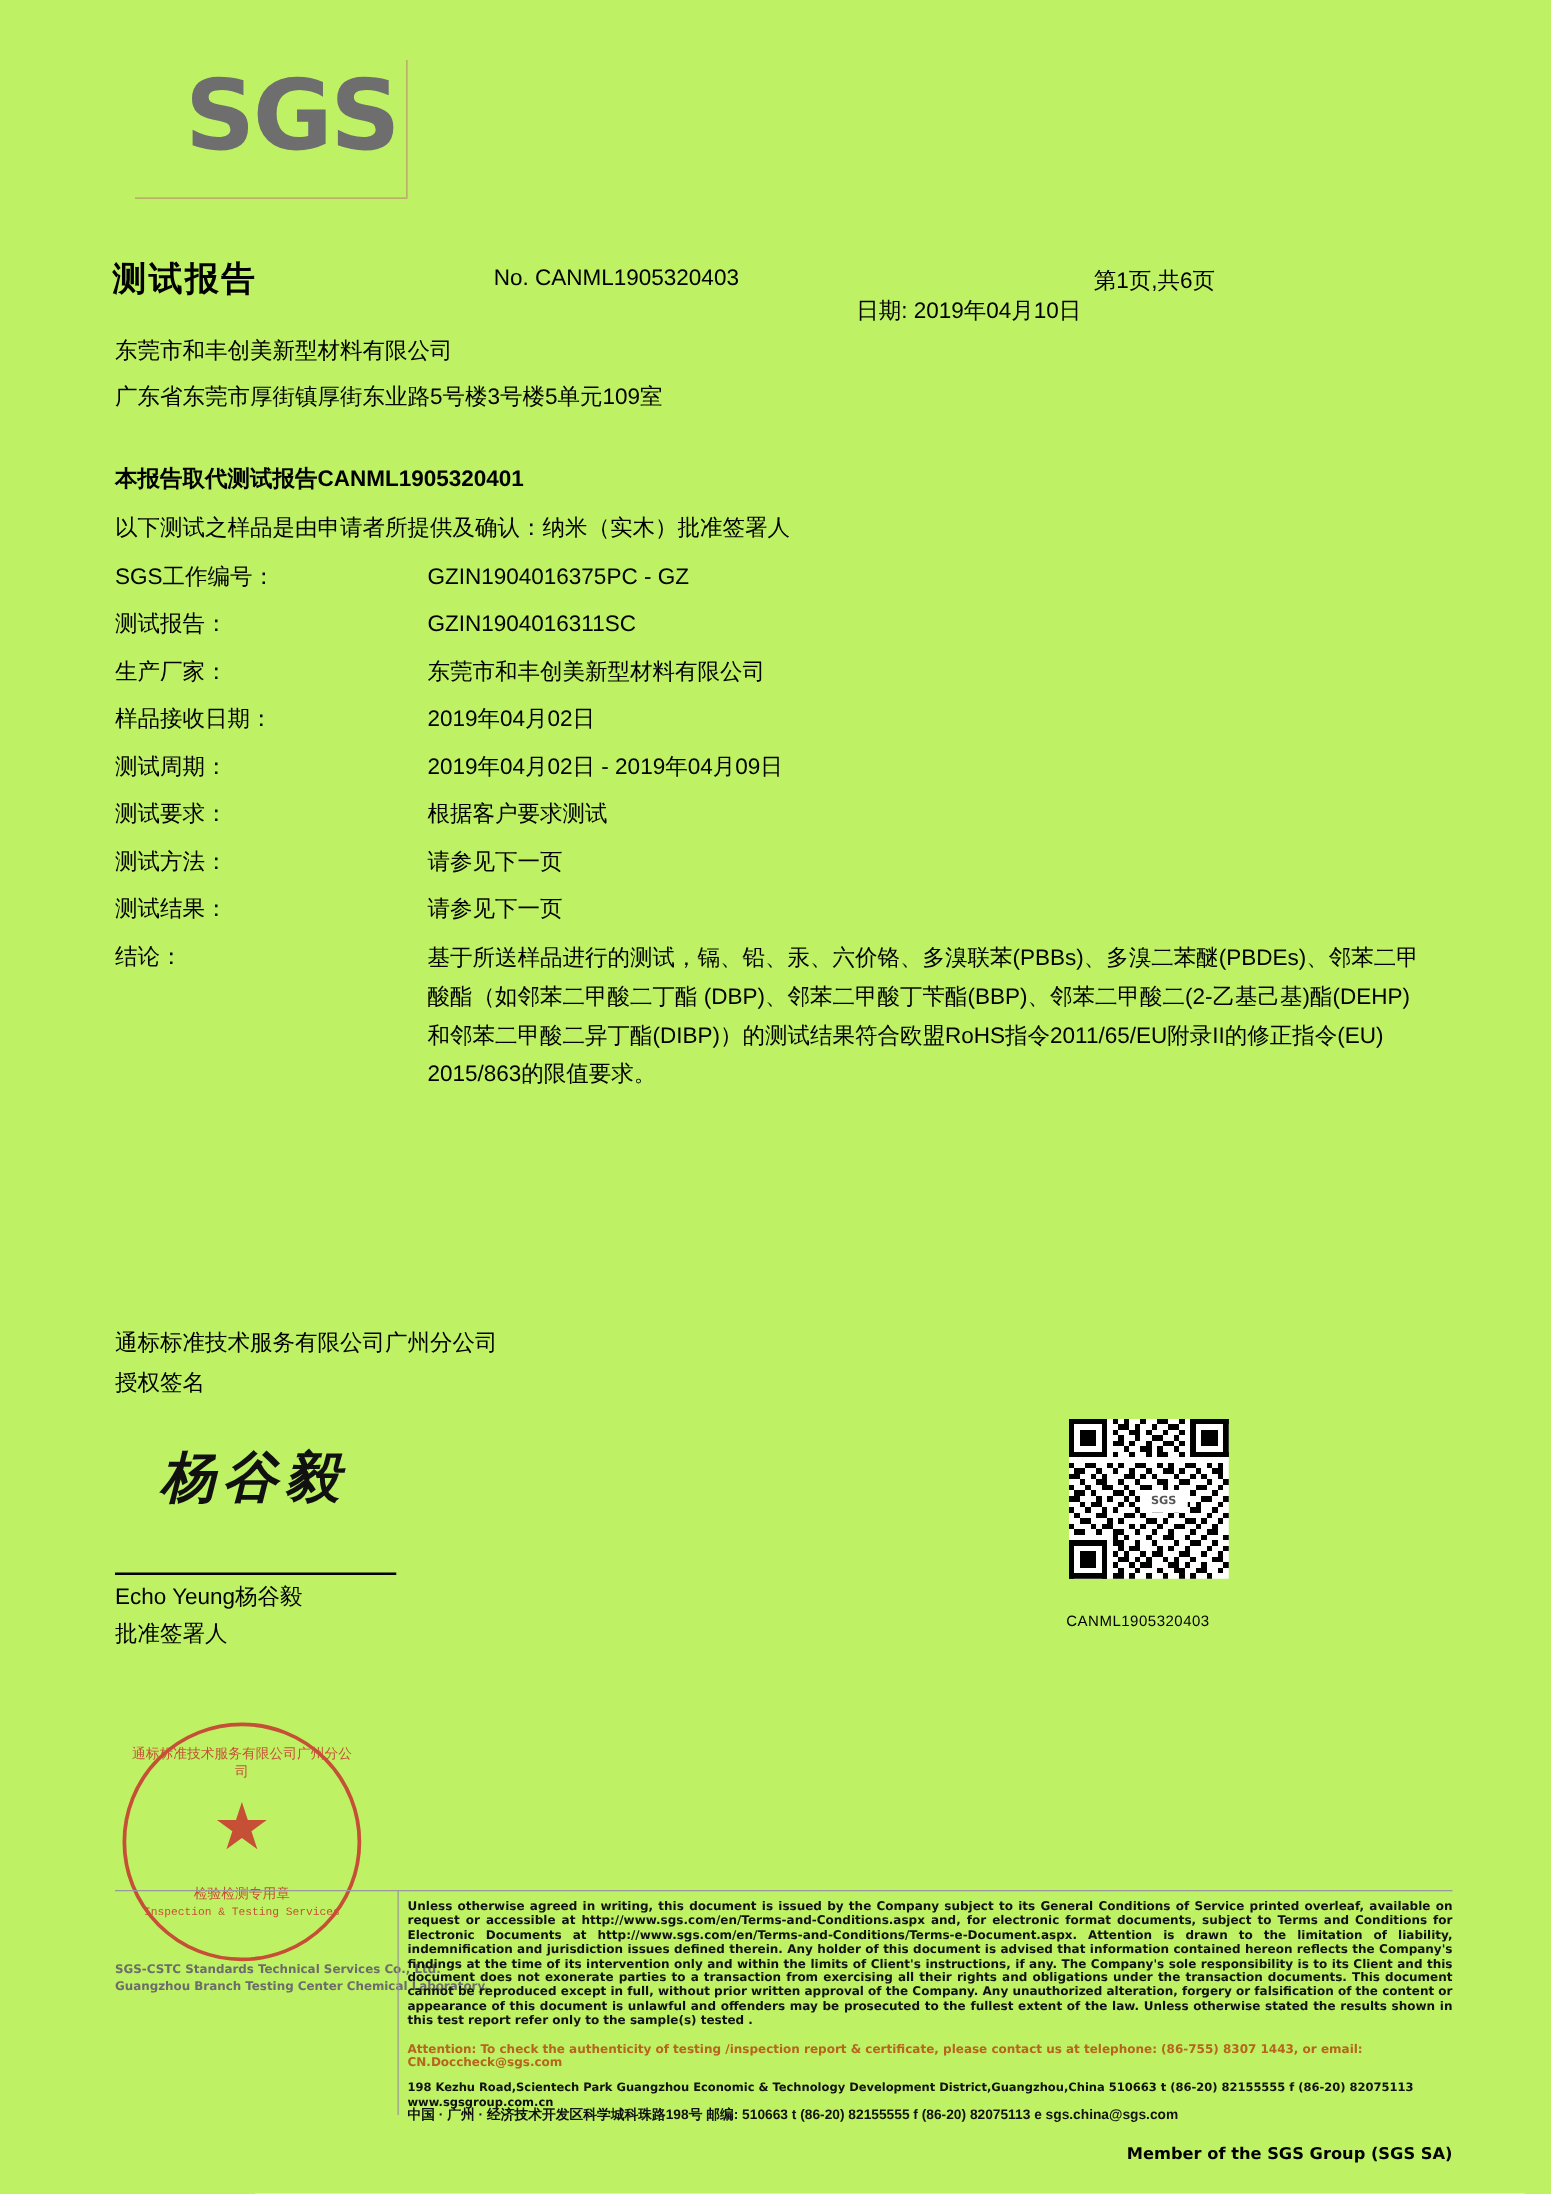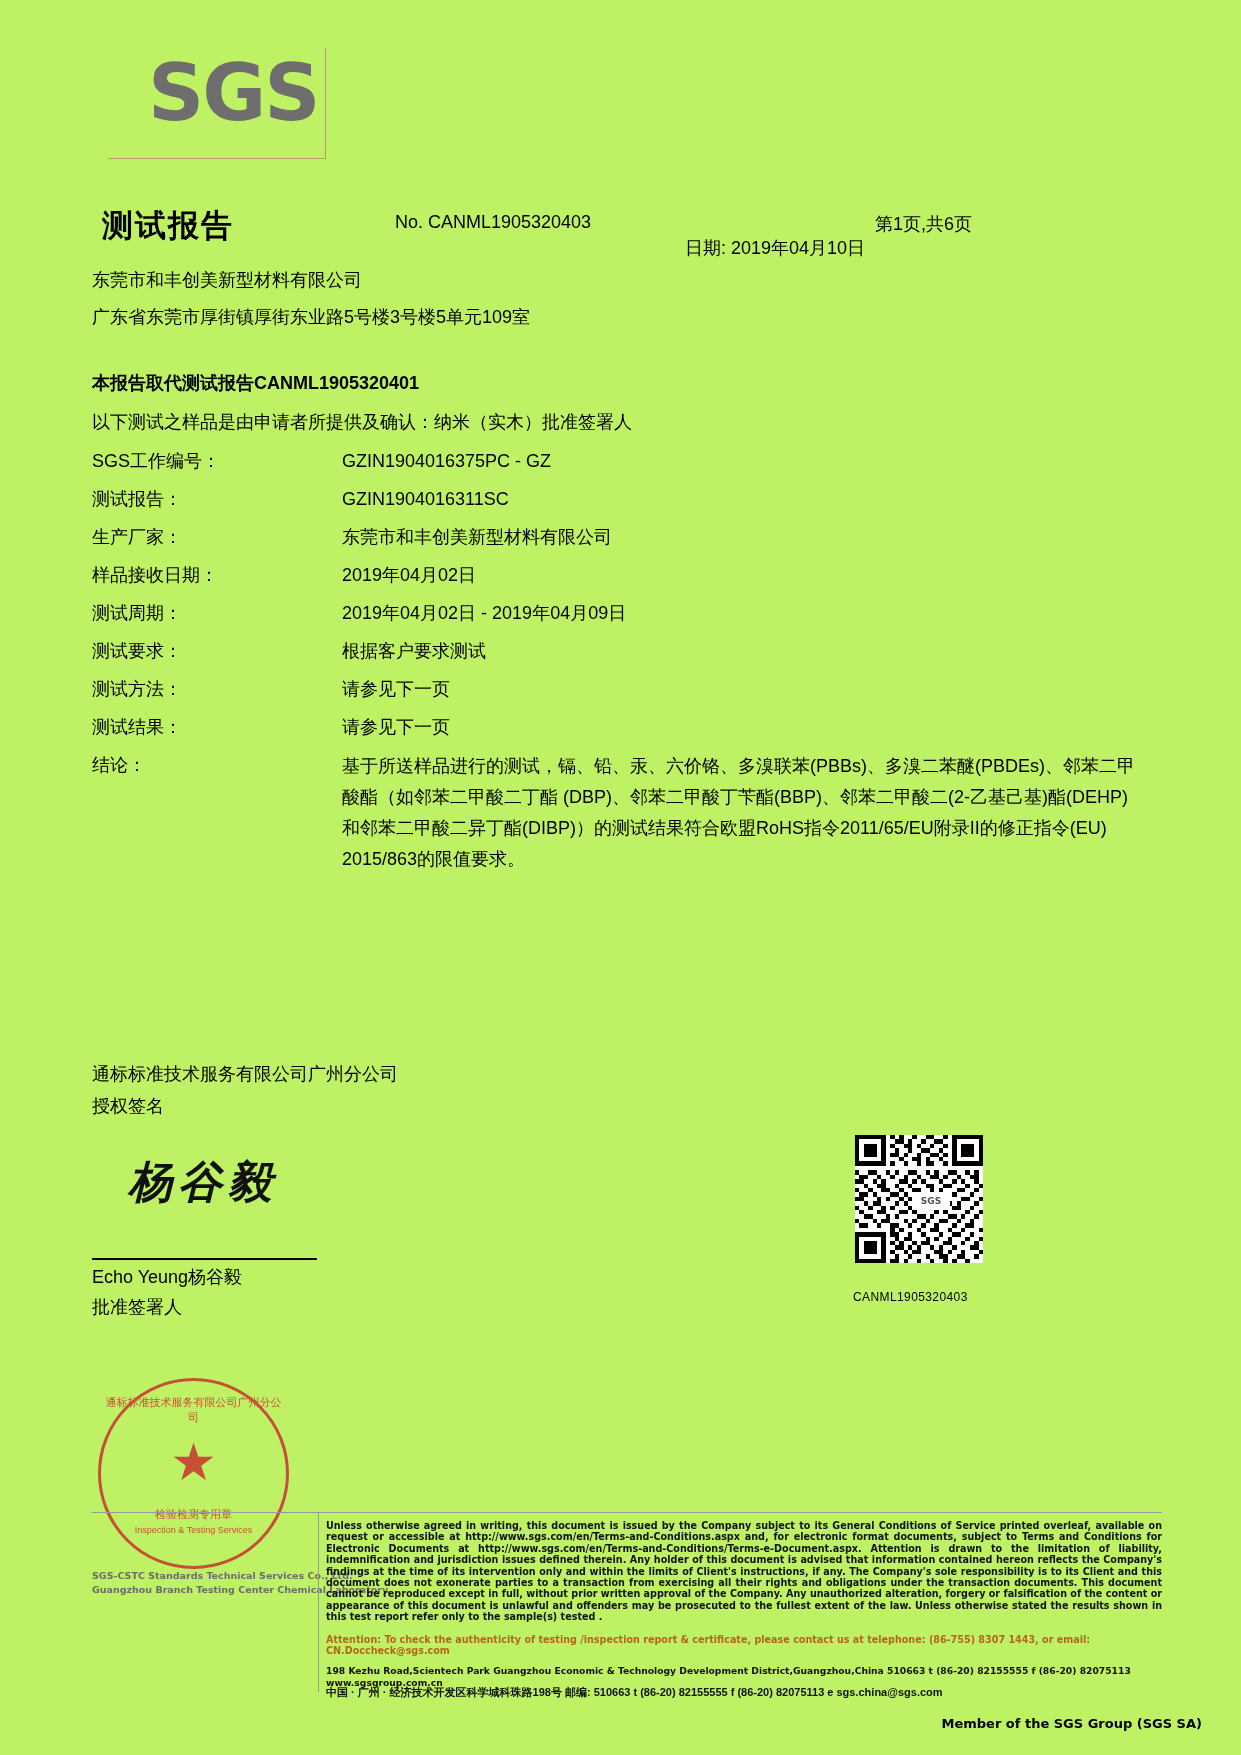--- a/index.html
+++ b/index.html
@@ -60,24 +60,23 @@
   .title-row {
     position: absolute;
     left: 90px;
     top: 205px;
     width: 1070px;
     height: 40px;
   }
   .report-title {
     position: absolute;
     left: 0; top: 0;
-    font-size: 31px;
+    font-size: 27px;
     font-weight: bold;
     letter-spacing: 2px;
-    margin-left: 12px;
   }
   .report-no {
     position: absolute;
     left: 305px; top: 7px;
     font-size: 18px;
   }
   .report-date {
     position: absolute;
     left: 595px; top: 7px;
     font-size: 18px;
@@ -281,21 +280,20 @@
   }
   .footer-member {
     position: absolute;
     left: 0;
     top: 1716px;
     width: 1162px;
     text-align: right;
     font-size: 13px;
     font-weight: bold;
     font-family: "DejaVu Sans", sans-serif;
-    padding-left: 40px;
   }
 
   
   .stamp {
     position: absolute;
     left: 98px;
     top: 1378px;
     width: 185px;
     height: 185px;
     border-radius: 50%;
@@ -330,21 +328,21 @@
     font-size: 11px;
   }
   .stamp-en {
     position: absolute;
     left: 50%;
     top: 78%;
     transform: translateX(-50%);
     color: #c8342f;
     font-size: 9px;
     white-space: nowrap;
-    font-family: Liberation Sans, sans-serif;
+    font-family: Liberation Mono, monospace;
   }
   .stamp-sub1 {
     position: absolute;
     left: 92px;
     top: 1570px;
     font-size: 9.5px;
     color: #6c6c6c;
     font-family: "DejaVu Sans", sans-serif;
     font-weight: bold;
   }

